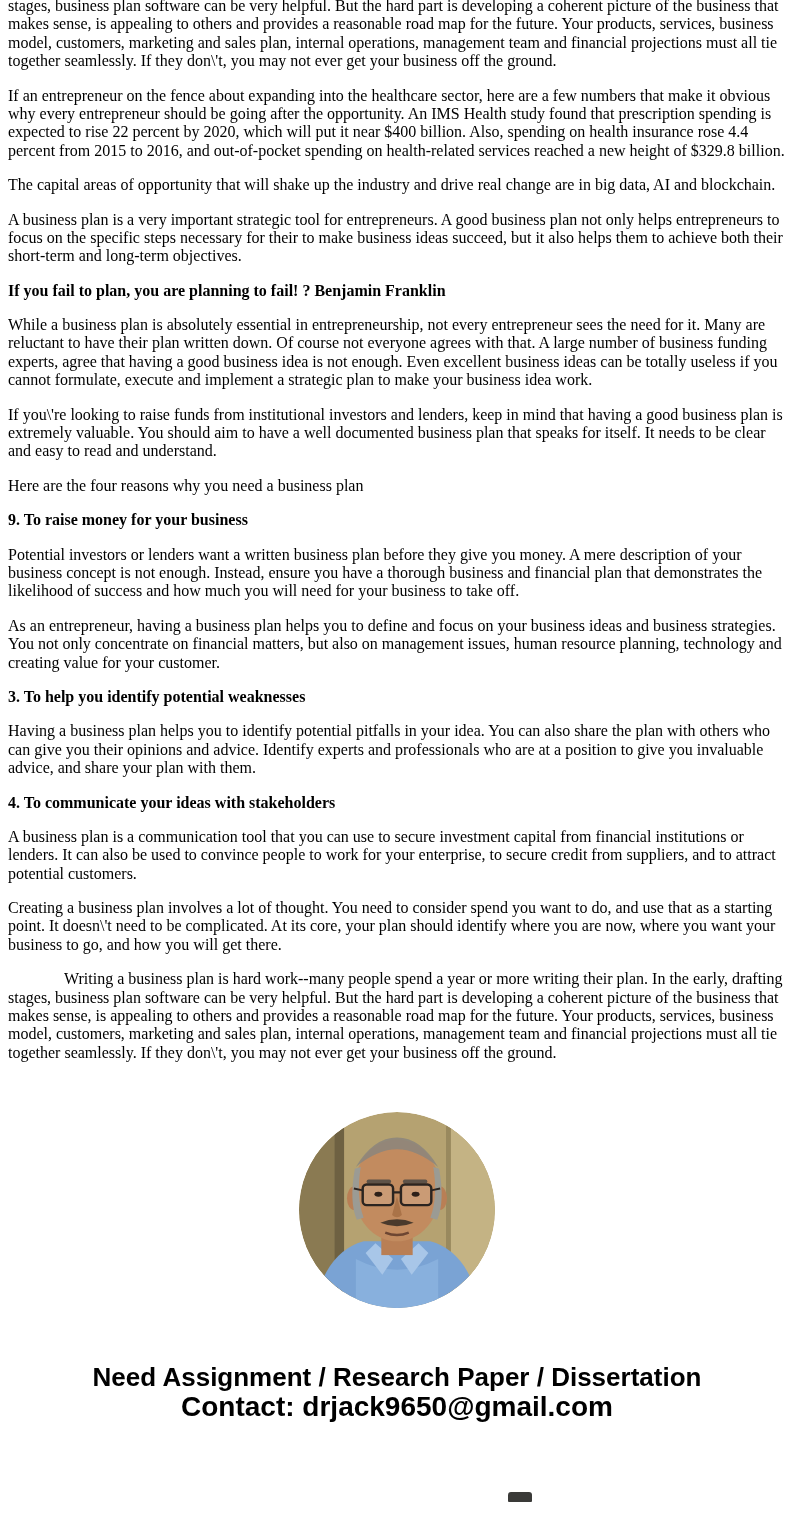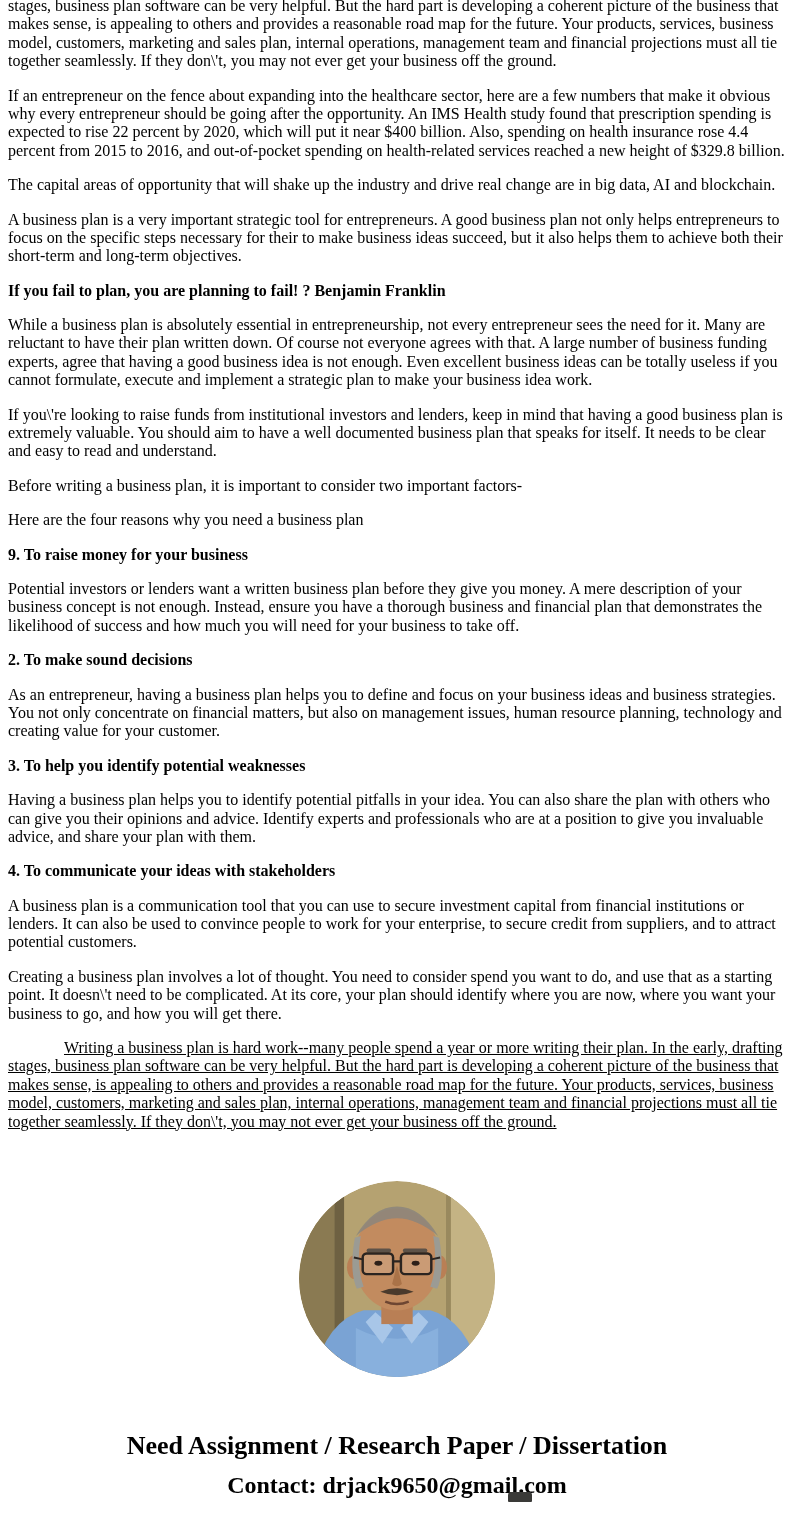--- a/index.html
+++ b/index.html
@@ -24,48 +24,47 @@
     text-align: left;
   }
   #article .block:first-child {
     margin-top: -3px;
   }
   .heading {
     font-weight: bold;
   }
   .indented {
     text-indent: 56px;
-    text-decoration: underline;
   }
   .photo-wrap {
     margin-top: 50px;
     display: flex;
     justify-content: center;
   }
   .photo {
     width: 196px;
     height: 196px;
     border-radius: 50%;
     display: block;
   }
   .footer {
     margin-top: 54px;
     text-align: center;
-    font-family: Liberation Serif, serif;
+    font-family: Liberation Sans, sans-serif;
     font-weight: bold;
     color: #000000;
   }
   .cta-line {
     font-size: 26px;
     line-height: 30px;
   }
   .cta-contact {
-    font-size: 24px;
+    font-size: 28px;
     line-height: 30px;
-    margin-top: 9px;
+    margin-top: 0px;
   }
   .bottom-artifact {
     position: absolute;
     left: 508px;
     top: 1492px;
     width: 24px;
     height: 10px;
     background: #3a3a38;
     border-radius: 3px 3px 1px 1px;
   }
@@ -76,25 +75,23 @@
 <div class="doc">
 
   <div id="article">
       <p class="block paragraph">stages, business plan software can be very helpful. But the hard part is developing a coherent picture of the business that makes sense, is appealing to others and provides a reasonable road map for the future. Your products, services, business model, customers, marketing and sales plan, internal operations, management team and financial projections must all tie together seamlessly. If they don\'t, you may not ever get your business off the ground.</p>
       <p class="block paragraph">If an entrepreneur on the fence about expanding into the healthcare sector, here are a few numbers that make it obvious why every entrepreneur should be going after the opportunity. An IMS Health study found that prescription spending is expected to rise 22 percent by 2020, which will put it near $400 billion. Also, spending on health insurance rose 4.4 percent from 2015 to 2016, and out-of-pocket spending on health-related services reached a new height of $329.8 billion.</p>
       <p class="block paragraph">The capital areas of opportunity that will shake up the industry and drive real change are in big data, AI and blockchain.</p>
       <p class="block paragraph">A business plan is a very important strategic tool for entrepreneurs. A good business plan not only helps entrepreneurs to focus on the specific steps necessary for their to make business ideas succeed, but it also helps them to achieve both their short-term and long-term objectives.</p>
       <p class="block heading">If you fail to plan, you are planning to fail! ? Benjamin Franklin</p>
       <p class="block paragraph">While a business plan is absolutely essential in entrepreneurship, not every entrepreneur sees the need for it. Many are reluctant to have their plan written down. Of course not everyone agrees with that. A large number of business funding experts, agree that having a good business idea is not enough. Even excellent business ideas can be totally useless if you cannot formulate, execute and implement a strategic plan to make your business idea work.</p>
       <p class="block paragraph">If you\'re looking to raise funds from institutional investors and lenders, keep in mind that having a good business plan is extremely valuable. You should aim to have a well documented business plan that speaks for itself. It needs to be clear and easy to read and understand.</p>
-      <p class="block paragraph">Before writing a business plan, it is important to consider two important factors-</p>
       <p class="block paragraph">Here are the four reasons why you need a business plan</p>
       <p class="block heading">9. To raise money for your business</p>
       <p class="block paragraph">Potential investors or lenders want a written business plan before they give you money. A mere description of your business concept is not enough. Instead, ensure you have a thorough business and financial plan that demonstrates the likelihood of success and how much you will need for your business to take off.</p>
-      <p class="block heading">2. To make sound decisions</p>
       <p class="block paragraph">As an entrepreneur, having a business plan helps you to define and focus on your business ideas and business strategies. You not only concentrate on financial matters, but also on management issues, human resource planning, technology and creating value for your customer.</p>
       <p class="block heading">3. To help you identify potential weaknesses</p>
       <p class="block paragraph">Having a business plan helps you to identify potential pitfalls in your idea. You can also share the plan with others who can give you their opinions and advice. Identify experts and professionals who are at a position to give you invaluable advice, and share your plan with them.</p>
       <p class="block heading">4. To communicate your ideas with stakeholders</p>
       <p class="block paragraph">A business plan is a communication tool that you can use to secure investment capital from financial institutions or lenders. It can also be used to convince people to work for your enterprise, to secure credit from suppliers, and to attract potential customers.</p>
       <p class="block paragraph">Creating a business plan involves a lot of thought. You need to consider spend you want to do, and use that as a starting point. It doesn\'t need to be complicated. At its core, your plan should identify where you are now, where you want your business to go, and how you will get there.</p>
       <p class="block paragraph indented">Writing a business plan is hard work--many people spend a year or more writing their plan. In the early, drafting stages, business plan software can be very helpful. But the hard part is developing a coherent picture of the business that makes sense, is appealing to others and provides a reasonable road map for the future. Your products, services, business model, customers, marketing and sales plan, internal operations, management team and financial projections must all tie together seamlessly. If they don\'t, you may not ever get your business off the ground.</p>
     </div>
 
   <div class="photo-wrap">

